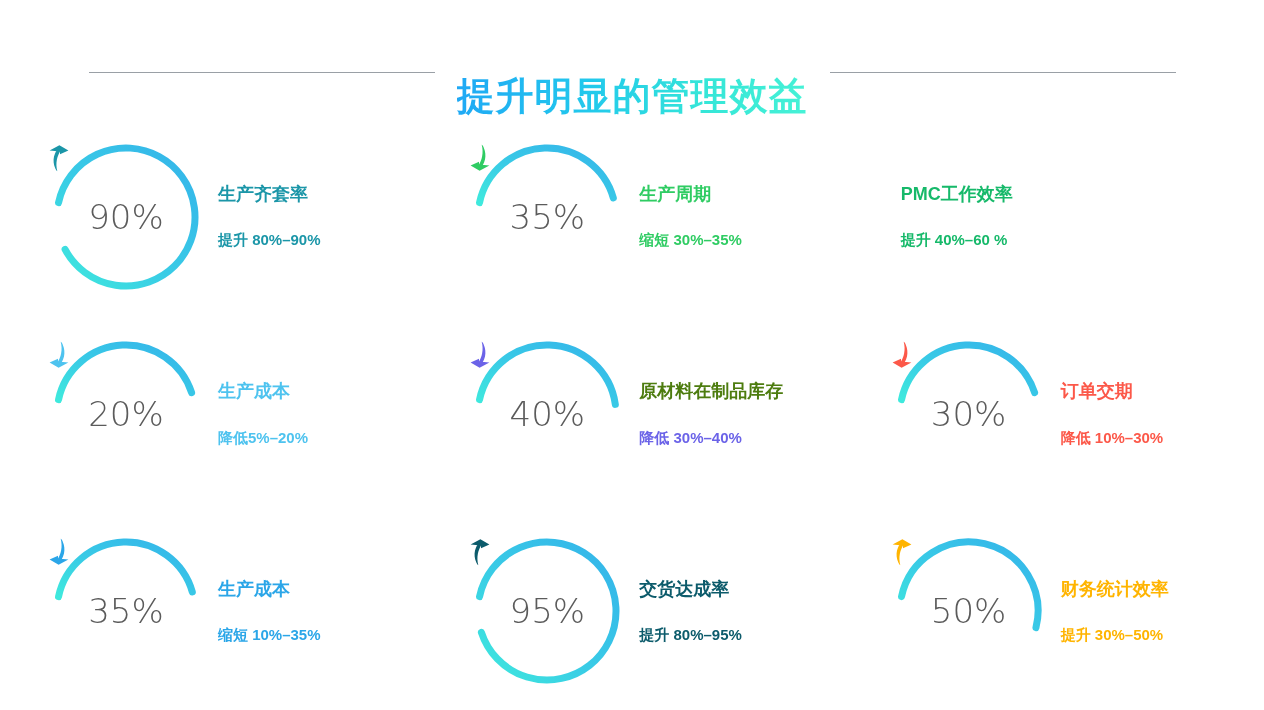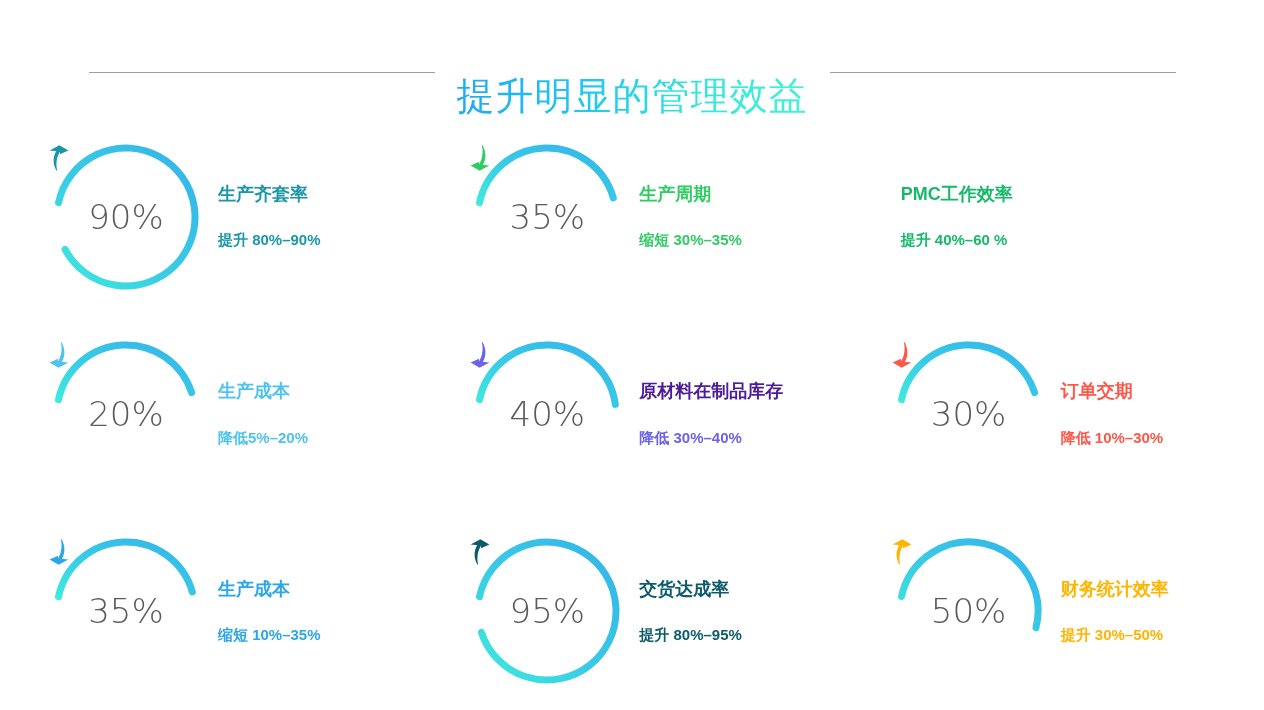--- a/index.html
+++ b/index.html
@@ -29,21 +29,21 @@
   .rule {
     height: 1px;
     background: #9aa0a6;
     flex: 0 0 auto;
   }
   .rule.left  { width: 346px; margin-right: 22px; }
   .rule.right { width: 346px; margin-left: 22px; }
 
   .page-title {
     font-size: 38px;
-    font-weight: normal;
+    font-weight: bold;
     letter-spacing: 1px;
     white-space: nowrap;
     line-height: 56px;
     background-image: linear-gradient(95deg, #1fa8f5 0%, #22c9ec 38%, #35e6d8 70%, #46f2d6 100%);
     -webkit-background-clip: text;
     background-clip: text;
     color: transparent;
     margin-top: 47px;
     -webkit-text-fill-color: transparent;
   }
@@ -259,21 +259,21 @@
              C18.9 12.6 18.4 8.4 16.7 4.4
              C16.2 3.2 15.4 2.1 14.7 1.8
              C15.7 5.6 15.9 9.6 15.1 13.4
              C14.5 16.3 13.4 19.0 12.0 21.5
              L12.0 18.8 L3.6 22.4 L12.6 27.8 Z
              M12.6 27.8 L22.4 22.4 L12.0 21.5 Z" fill="#6b63e8"></path>
           </svg>
       </div>
     </div>
     <div class="labels">
-      <div class="lbl-title" style="color:#4c1d95">原材料在制品库存</div>
+      <div class="lbl-title" style="color:#4d7c0f">原材料在制品库存</div>
       <div class="lbl-desc" style="color:#6b63e8">降低 30%–40%</div>
     </div>
     </div>
     <div class="cell">
     <div class="gauge">
       <svg width="160" height="160" viewBox="0 0 160 160" xmlns="http://www.w3.org/2000/svg">
         <defs>
           <linearGradient id="grad-5" x1="1" y1="0" x2="0" y2="1">
             <stop offset="0%" stop-color="#34b3ea"></stop>
             <stop offset="55%" stop-color="#39cbe6"></stop>

